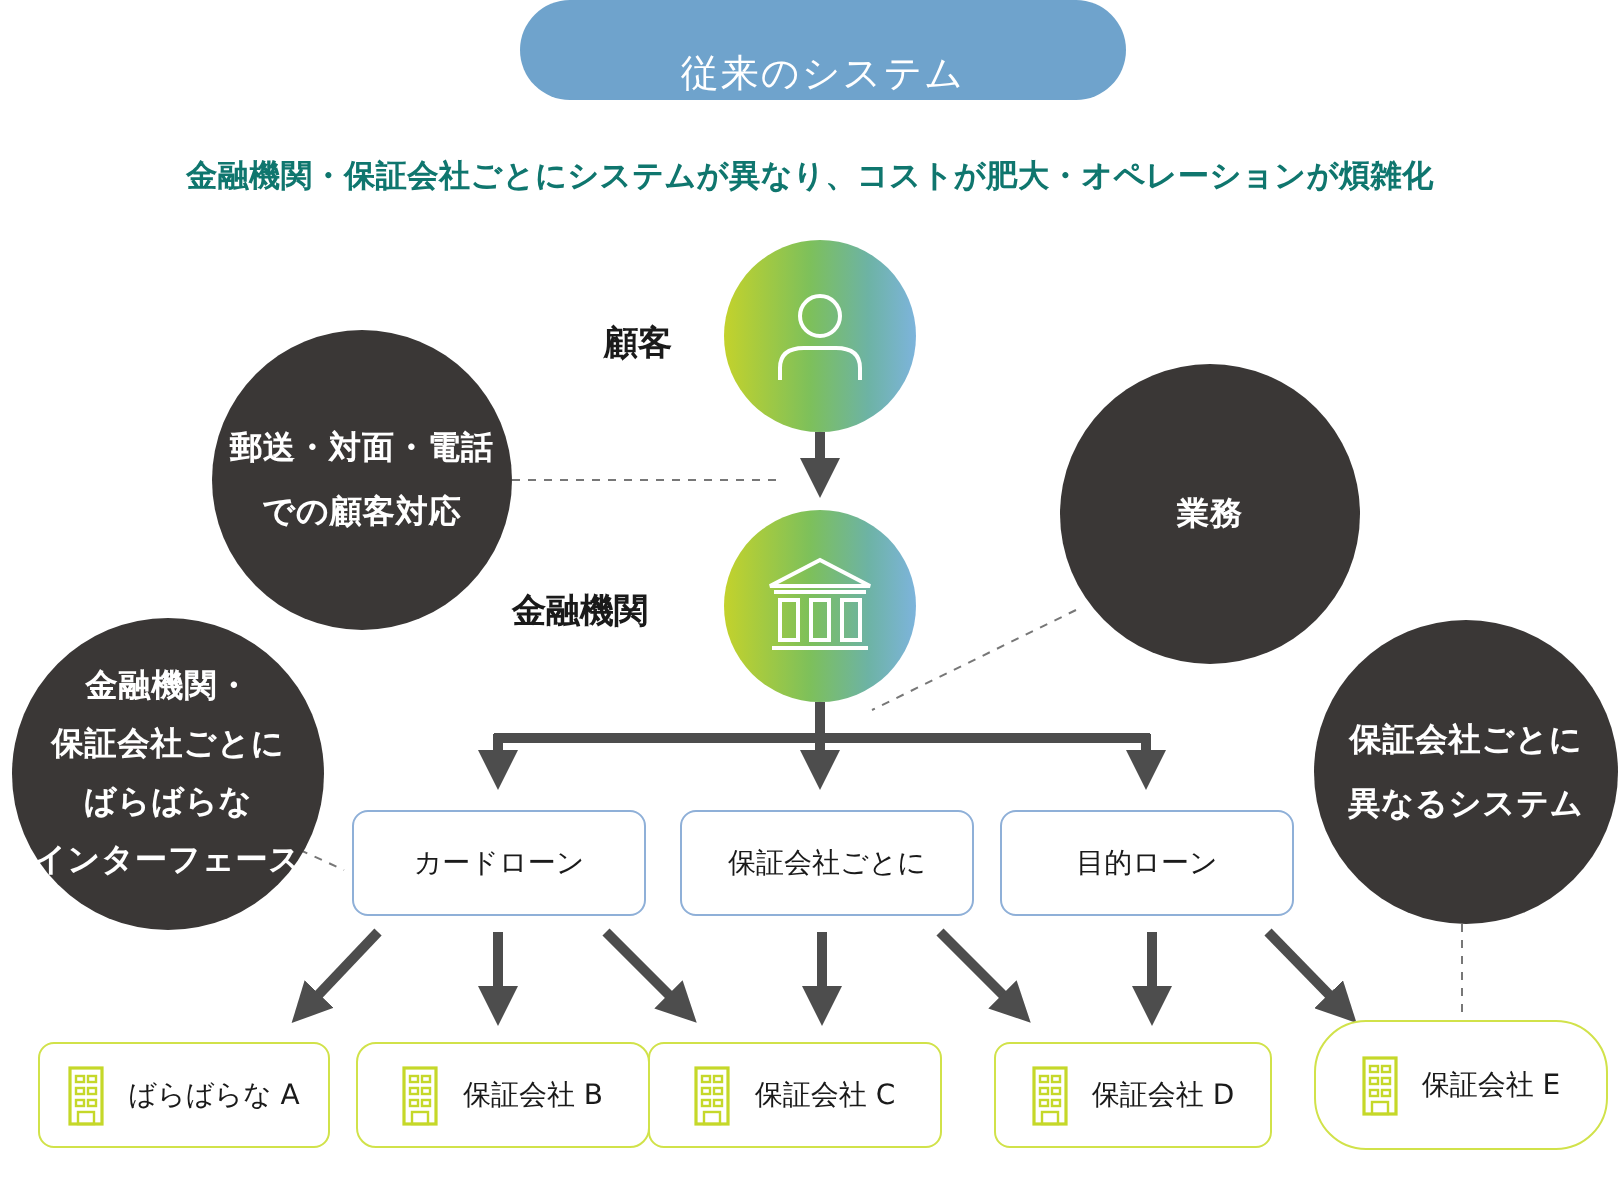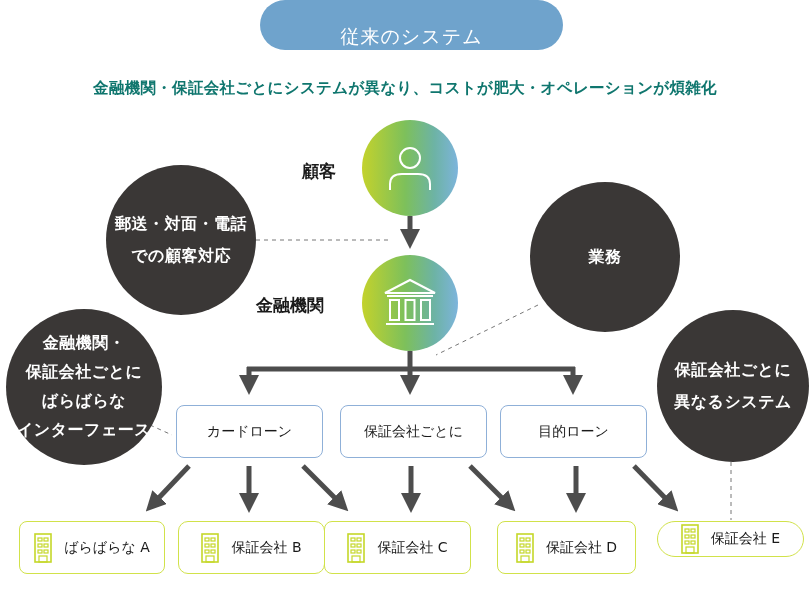--- a/index.html
+++ b/index.html
@@ -157,21 +157,21 @@
       <rect x="4" y="5" width="4" height="3" fill="none" stroke="#c5d829" stroke-width="1.2"></rect>
       <rect x="10" y="5" width="4" height="3" fill="none" stroke="#c5d829" stroke-width="1.2"></rect>
       <rect x="4" y="11" width="4" height="3" fill="none" stroke="#c5d829" stroke-width="1.2"></rect>
       <rect x="10" y="11" width="4" height="3" fill="none" stroke="#c5d829" stroke-width="1.2"></rect>
       <rect x="4" y="17" width="4" height="3" fill="none" stroke="#c5d829" stroke-width="1.2"></rect>
       <rect x="10" y="17" width="4" height="3" fill="none" stroke="#c5d829" stroke-width="1.2"></rect>
       <rect x="5" y="23" width="8" height="6" fill="none" stroke="#c5d829" stroke-width="1.2"></rect>
     </svg>
   <span>保証会社 D</span>
 </div>
-<div class="abs co-box" style="left:657px; top:521px; width:147px; height:36px;border-radius:26px;">
+<div class="abs co-box" style="left:657px; top:510px; width:147px; height:65px;border-radius:26px;">
   <svg width="18" height="30" viewBox="0 0 18 30">
       <rect x="1" y="1" width="16" height="28" fill="none" stroke="#c5d829" stroke-width="1.6"></rect>
       <rect x="4" y="5" width="4" height="3" fill="none" stroke="#c5d829" stroke-width="1.2"></rect>
       <rect x="10" y="5" width="4" height="3" fill="none" stroke="#c5d829" stroke-width="1.2"></rect>
       <rect x="4" y="11" width="4" height="3" fill="none" stroke="#c5d829" stroke-width="1.2"></rect>
       <rect x="10" y="11" width="4" height="3" fill="none" stroke="#c5d829" stroke-width="1.2"></rect>
       <rect x="4" y="17" width="4" height="3" fill="none" stroke="#c5d829" stroke-width="1.2"></rect>
       <rect x="10" y="17" width="4" height="3" fill="none" stroke="#c5d829" stroke-width="1.2"></rect>
       <rect x="5" y="23" width="8" height="6" fill="none" stroke="#c5d829" stroke-width="1.2"></rect>
     </svg>

